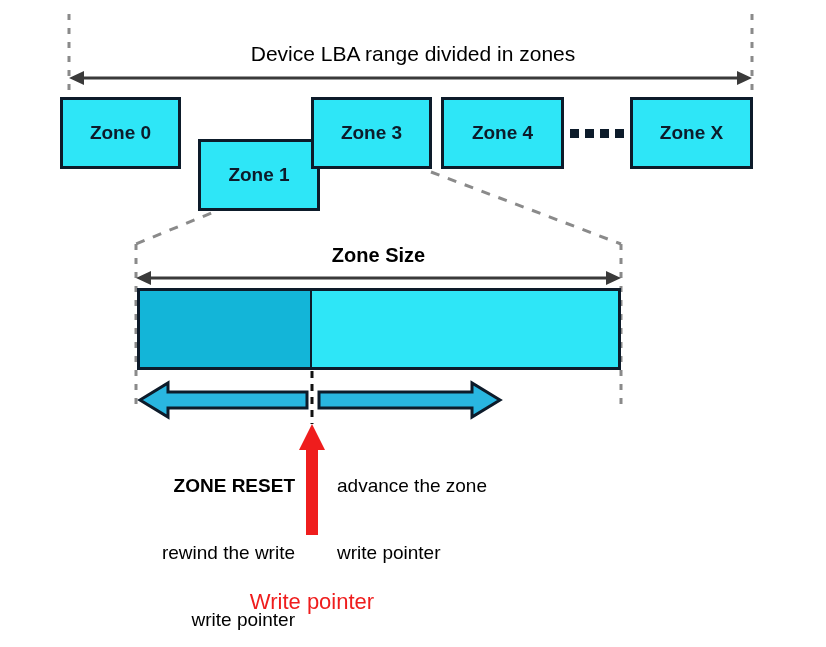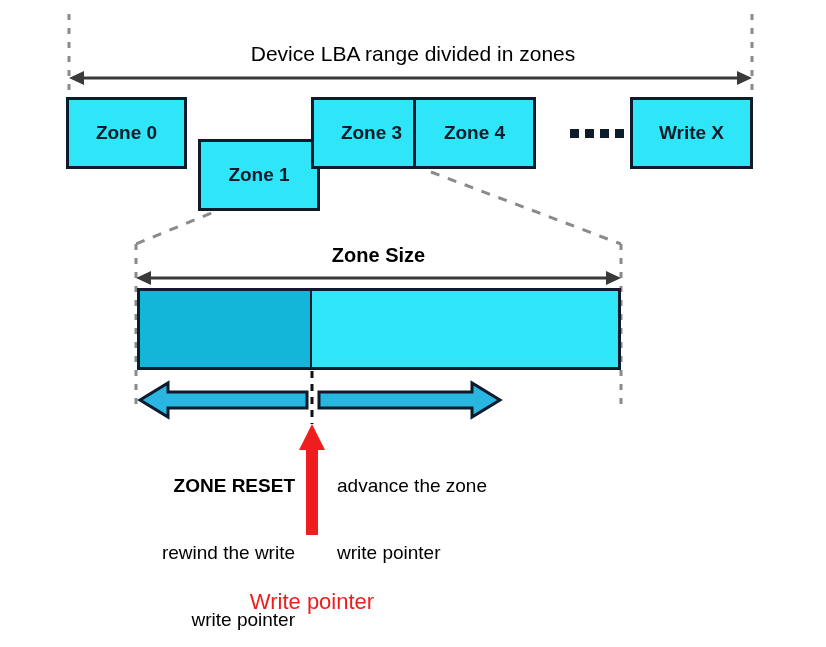--- a/index.html
+++ b/index.html
@@ -166,34 +166,34 @@
     <polygon points="500,400 472,383 472,392 319,392 319,408 472,408 472,417" fill="#29b6e0" stroke="#0d1b2a" stroke-width="3" stroke-linejoin="miter"></polygon>
 
     <g>
       <rect x="306" y="445" width="12" height="90" fill="#ef1d1d"></rect>
       <polygon points="312,424 325,450 299,450" fill="#ef1d1d"></polygon>
     </g>
   </svg>
 
   <div class="txt" id="lbl-lba">Device LBA range divided in zones</div>
 
-  <div class="zone-box" style="left:66px;  width:121px;text-align:right;">
+  <div class="zone-box" style="left:60px;  width:121px;text-align:right;">
     <span>Zone 0</span>
   </div>
   <div class="zone-box" style="left:198px; width:122px;margin-top:42px;">
     <span>Zone 1</span>
   </div>
   <div class="zone-box" style="left:311px; width:121px;">
     <span>Zone 3</span>
   </div>
-  <div class="zone-box" style="left:413px; width:123px;">
+  <div class="zone-box" style="left:441px; width:123px;">
     <span>Zone 4</span>
   </div>
   <div class="zone-box" style="left:630px; width:123px;">
-    <span>Write X</span>
+    <span>Zone X</span>
   </div>
 
   <div class="ellipsis-dot" style="left:570px;"></div>
   <div class="ellipsis-dot" style="left:585px;"></div>
   <div class="ellipsis-dot" style="left:600px;"></div>
   <div class="ellipsis-dot" style="left:615px;"></div>
 
   <div class="txt" id="lbl-zone-size">Zone Size</div>
 
   <div id="detail-bar">

